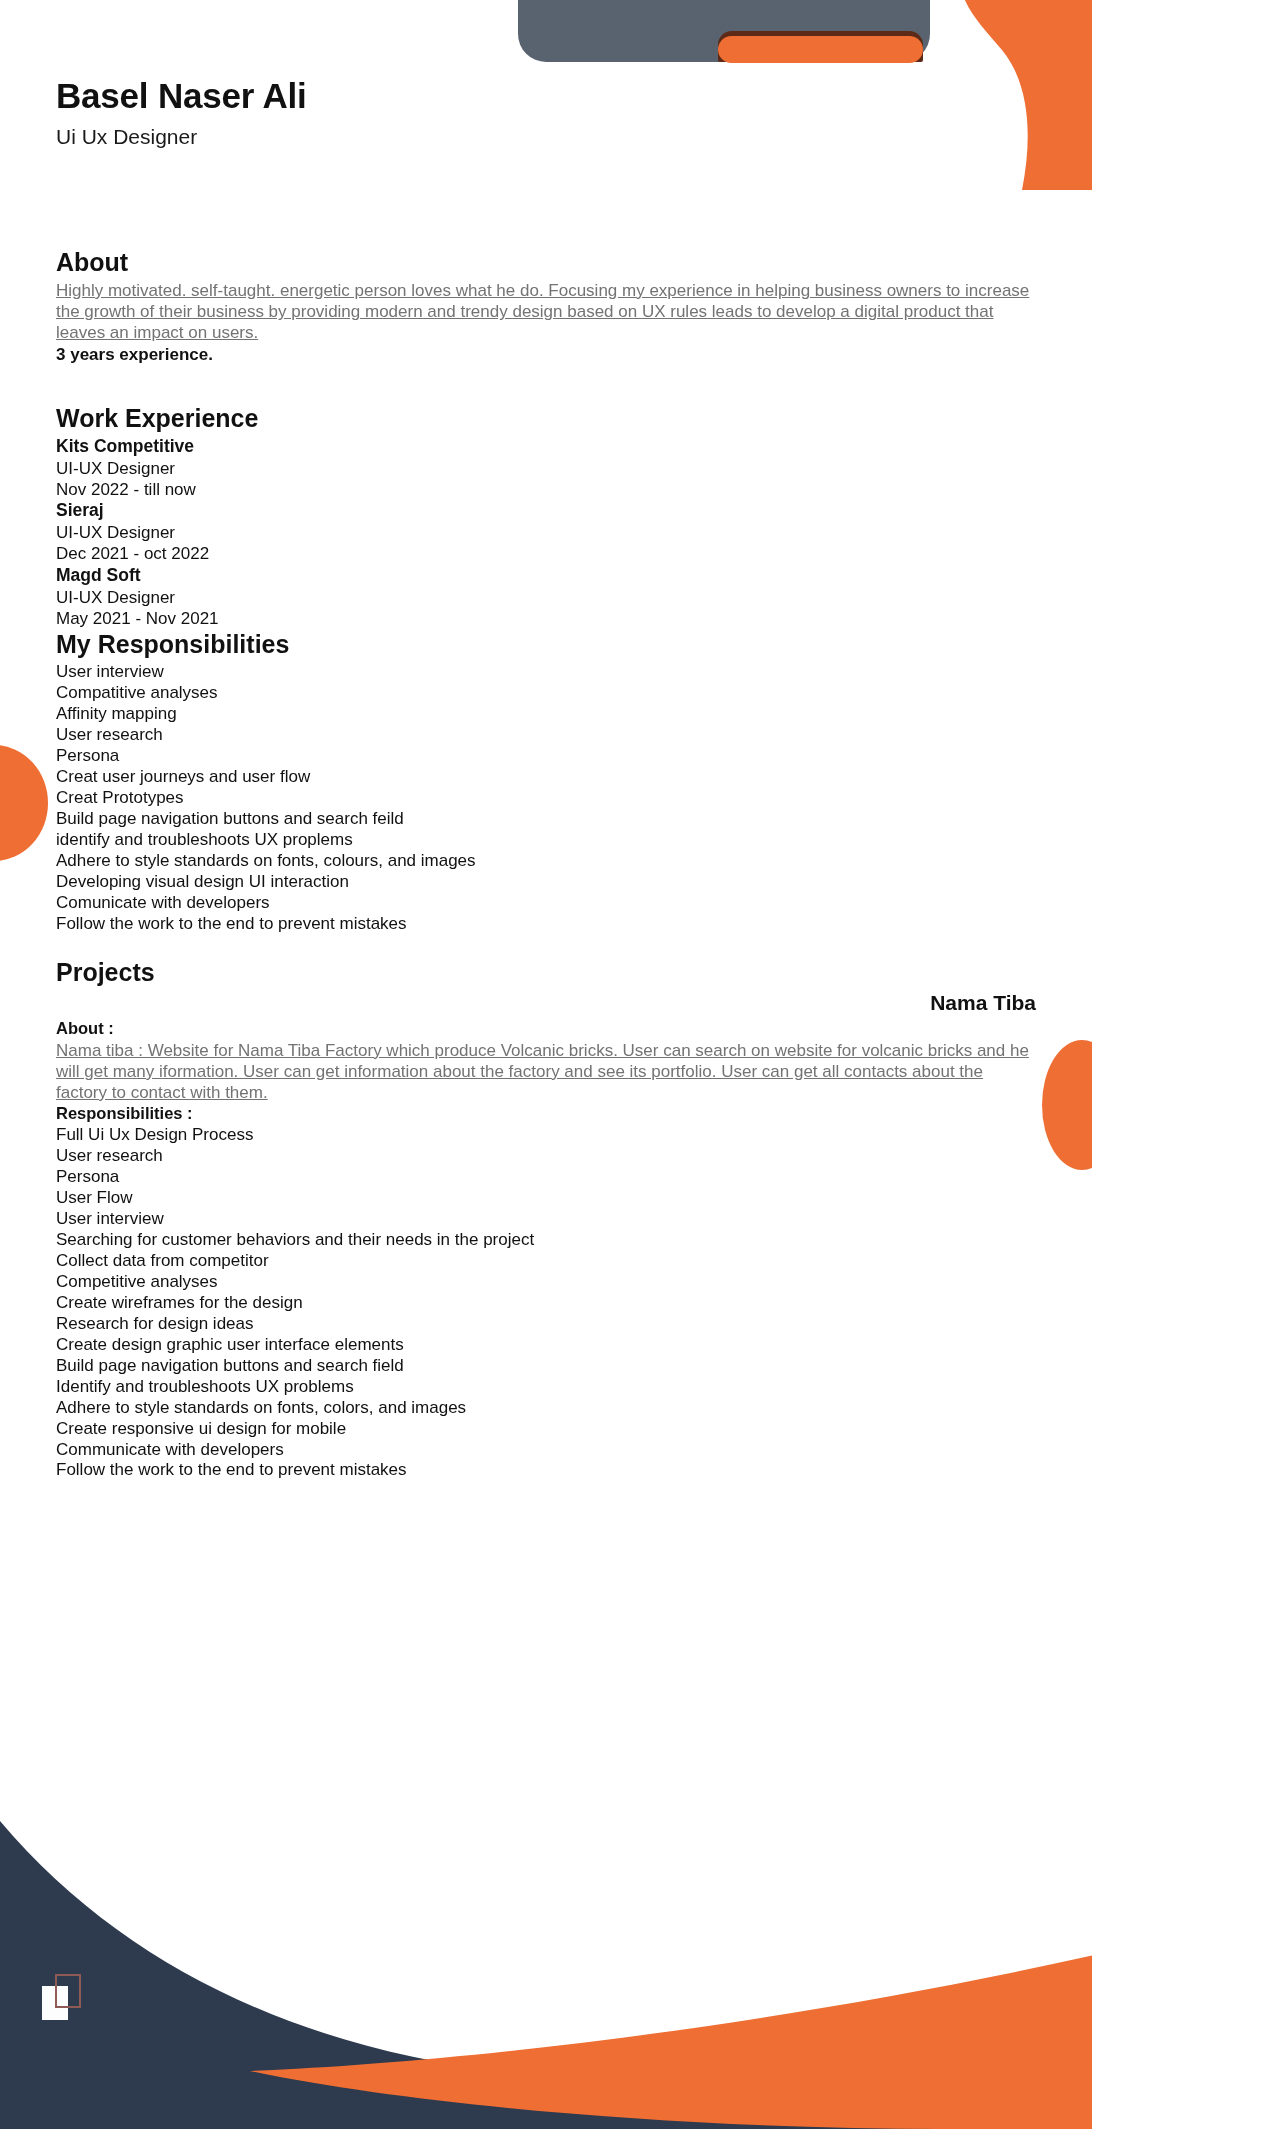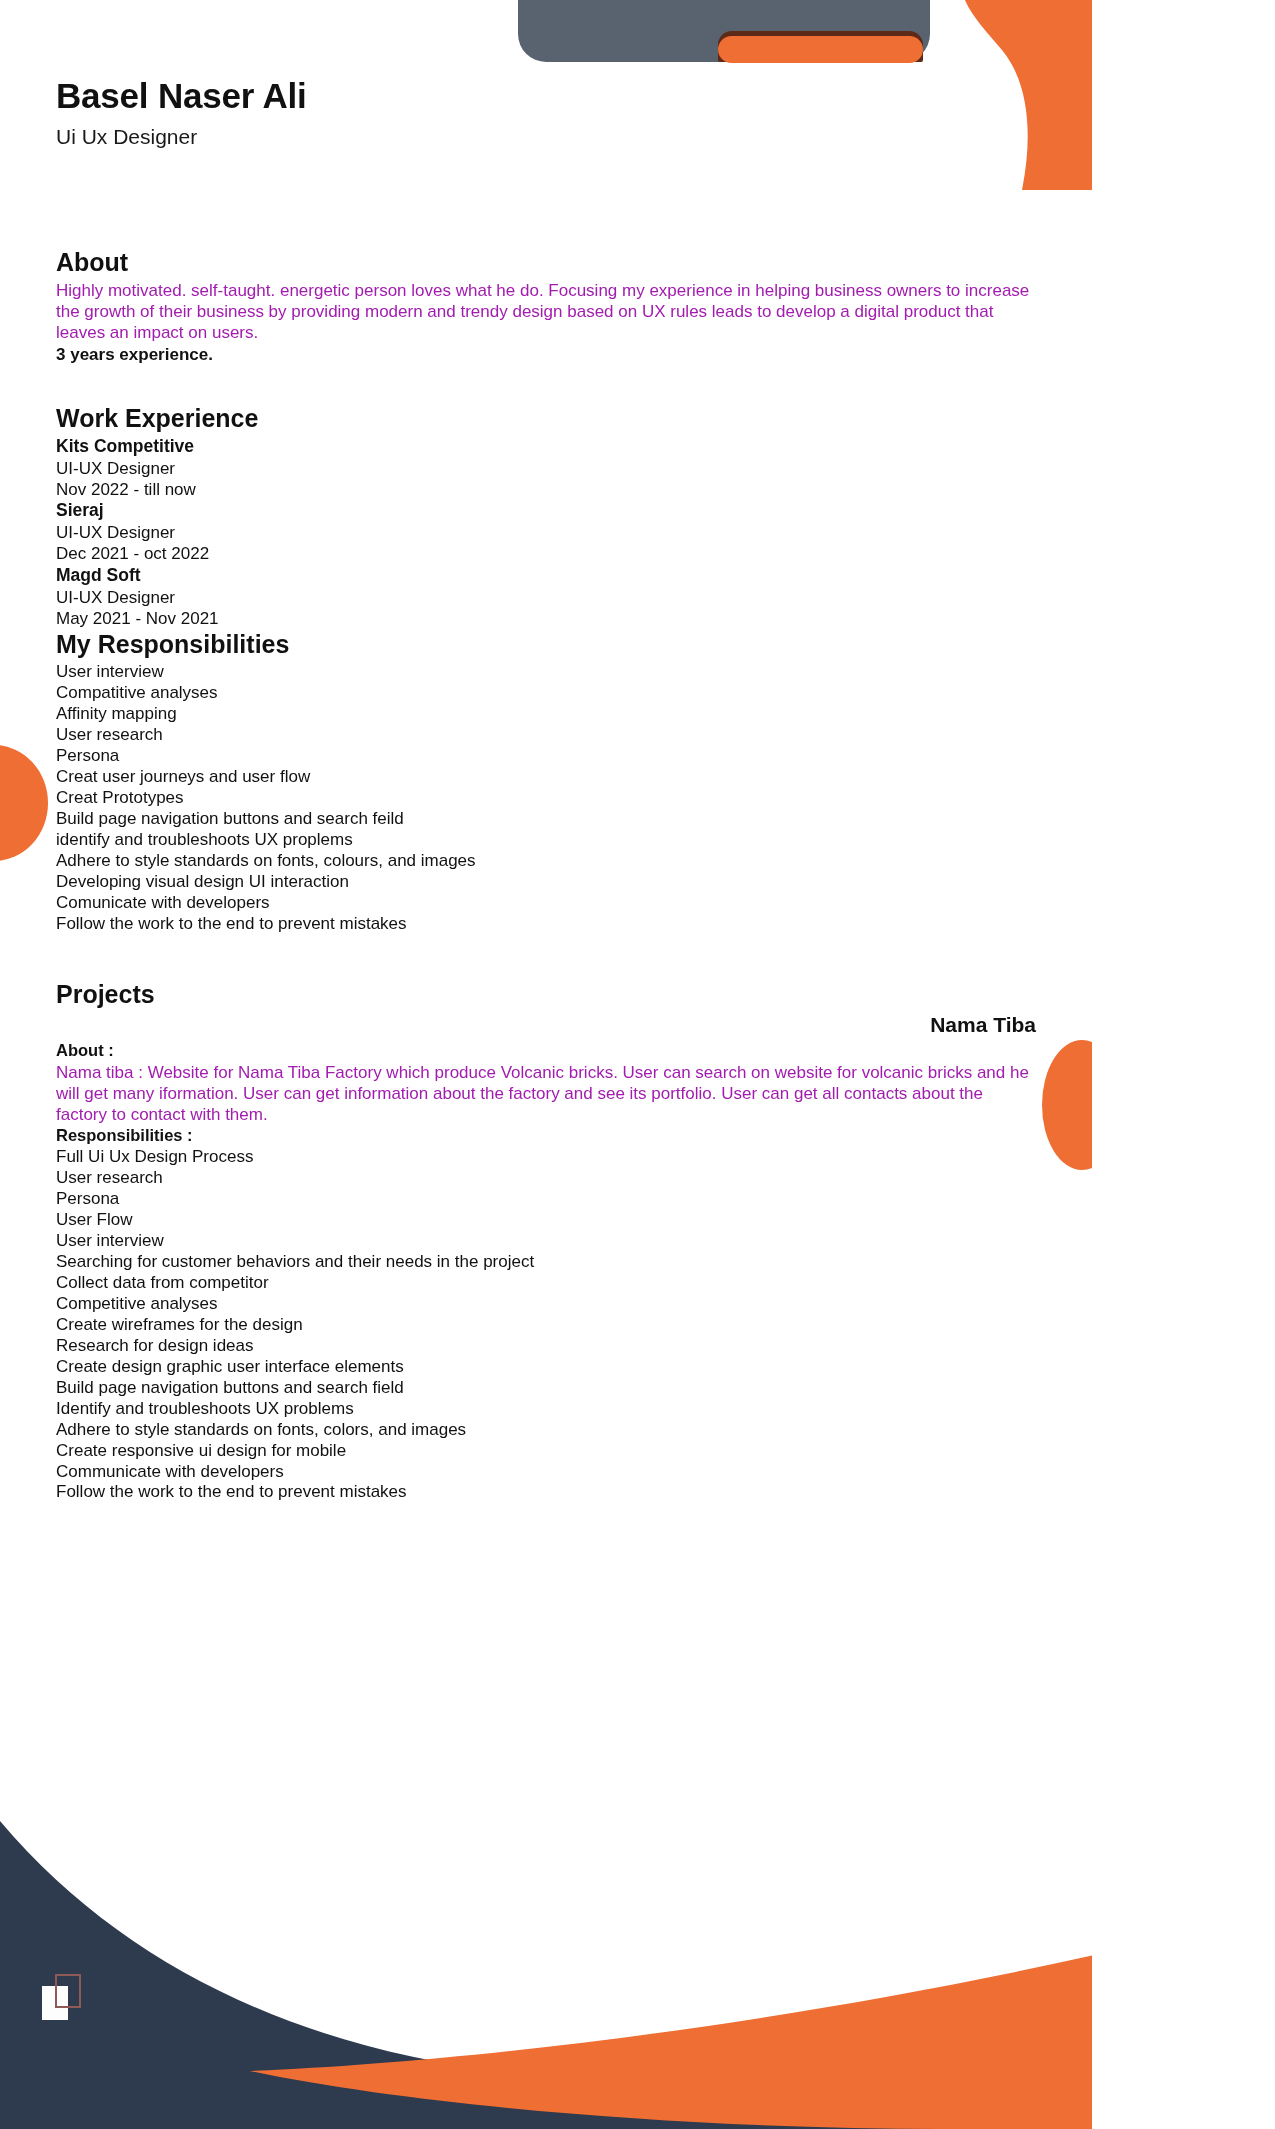--- a/index.html
+++ b/index.html
@@ -133,28 +133,29 @@
   .section-title {
     font-size: 25px;
     font-weight: bold;
     color: #111111;
     line-height: 1.2;
     margin: 0 0 3px 0;
   }
   .sec-about      { margin-top: 98px; }
   .sec-experience { margin-top: 38px; }
   .sec-resp       { }
-  .sec-projects   { margin-top: 44px; }
+  .sec-projects   { margin-top: 22px; }
 
   .body-text {
     font-size: 17px;
     line-height: 1.25;
-    color: #a21caf;
+    color: #737373;
     margin: 0;
     max-width: 1118px;
+    text-decoration: underline;
   }
   .strong-line {
     font-size: 17px;
     font-weight: bold;
     line-height: 1.25;
     color: #111111;
     margin: 0;
   }
 
   .job { margin: 0; }

